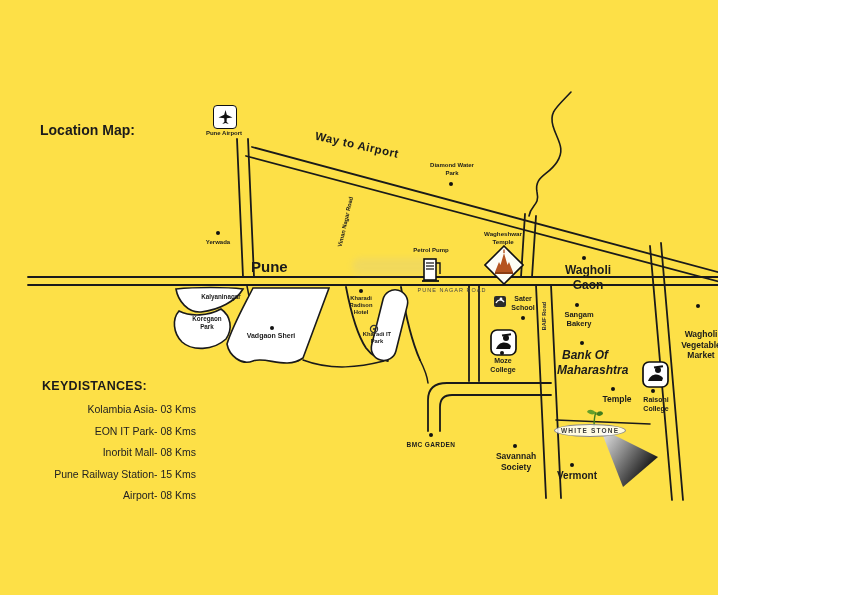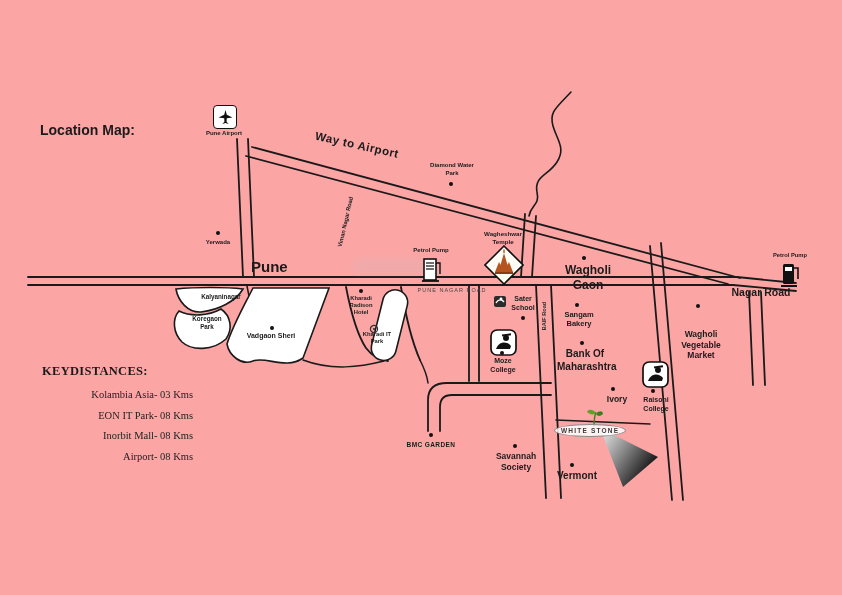--- a/index.html
+++ b/index.html
@@ -1,27 +1,27 @@
 <!DOCTYPE html>
 <html><head>
 <meta charset="utf-8">
 <style>
   html,body{margin:0;padding:0;background:#fff;}
-  #stage{position:relative;width:842px;height:595px;background:#fca5a5;overflow:hidden;
+  #stage{position:relative;width:718px;height:595px;background:#fde047;overflow:hidden;
          font-family:"Liberation Sans", sans-serif;color:#1b1b1b;}
   #roads-svg{position:absolute;left:0;top:0;z-index:1;}
   .lbl{position:absolute;z-index:3;font-weight:bold;text-align:center;
        transform:translateX(-50%);line-height:1.25;color:#1b1b1b;}
   .lbl-n{font-weight:normal;}
   .dot{position:absolute;z-index:3;width:4px;height:4px;background:#111;border-radius:50%;
        transform:translate(-50%,-50%);}
   .rot{transform-origin:center center;white-space:nowrap;}
   .icon{position:absolute;z-index:3;}
   #title{position:absolute;left:40px;top:122px;font-size:14px;font-weight:bold;z-index:3;}
-  #keydist{position:absolute;left:42px;top:364px;width:230px;z-index:3;font-family:Liberation Serif, serif;}
+  #keydist{position:absolute;left:42px;top:379px;width:230px;z-index:3;}
   #keydist .kd-title{font-size:12.5px;font-weight:bold;letter-spacing:.3px;margin-bottom:10px;}
   #keydist .kd-row{display:flex;font-size:10.5px;color:#222;margin-bottom:9.5px;}
   #keydist .kd-name{width:112px;text-align:right;}
   #keydist .kd-dist{width:70px;}
   #airport-box{position:absolute;left:213px;top:105px;width:22px;height:22px;border:1.8px solid #111;
        border-radius:4px;display:flex;align-items:center;justify-content:center;z-index:3;background:#fff;}
   #logo-oval{position:absolute;left:554px;top:424px;z-index:4;border:1px solid #8a8a8a;border-radius:50%;
        padding:2px 6px;font-size:6.5px;letter-spacing:1.2px;color:#3a3a3a;background:rgba(255,255,255,.85);
        white-space:nowrap;font-weight:bold;}
   #watermark{position:absolute;left:352px;top:258px;width:88px;height:16px;background:#bdbdbd;
@@ -205,42 +205,46 @@
   <div class="lbl" style="left:361px;top:295px;width:34px;font-size:5.8px;">Kharadi Radison Hotel</div>
   <div class="lbl" style="left:377px;top:331px;width:30px;font-size:5.8px;">Kharadi IT Park</div>
 
   <div class="lbl" style="left:431px;top:247px;width:46px;font-size:6px;">Petrol Pump</div>
   <div class="lbl" style="left:503px;top:230px;width:58px;font-size:6.2px;">Wagheshwar Temple</div>
   <div class="lbl" style="left:588px;top:263px;width:80px;font-size:12px;">Wagholi Gaon</div>
   <div class="lbl" style="left:790px;top:252px;width:46px;font-size:5.8px;">Petrol Pump</div>
 
   <div class="lbl" style="left:523px;top:295px;width:34px;font-size:7px;">Sater School</div>
   <div class="lbl" style="left:579px;top:310px;width:44px;font-size:7.5px;">Sangam Bakery</div>
-  <div class="lbl" style="left:585px;top:348px;width:56px;font-size:10px;">Bank Of Maharashtra</div>
+  <div class="lbl" style="left:585px;top:348px;width:56px;font-size:12px;font-style:italic;">Bank Of Maharashtra</div>
   <div class="lbl" style="left:701px;top:329px;width:54px;font-size:8.5px;">Wagholi Vegetable Market</div>
   <div class="lbl" style="left:503px;top:357px;width:40px;font-size:7px;">Moze College</div>
-  <div class="lbl" style="left:617px;top:394px;width:40px;font-size:8.5px;">Ivory</div>
+  <div class="lbl" style="left:617px;top:394px;width:40px;font-size:8.5px;">Temple</div>
   <div class="lbl" style="left:656px;top:396px;width:40px;font-size:7px;">Raisoni College</div>
   <div class="lbl" style="left:431px;top:441px;width:74px;font-size:6.5px;letter-spacing:.4px;">BMC GARDEN</div>
   <div class="lbl" style="left:516px;top:451px;width:58px;font-size:8.5px;">Savannah Society</div>
   <div class="lbl" style="left:577px;top:470px;width:54px;font-size:10px;">Vermont</div>
 
   <div id="keydist">
     <div class="kd-title">KEYDISTANCES:</div>
     <div class="kd-row">
       <span class="kd-name">Kolambia Asia</span>
       <span class="kd-dist">- 03 Kms</span>
     </div>
     <div class="kd-row">
       <span class="kd-name">EON IT Park</span>
       <span class="kd-dist">- 08 Kms</span>
     </div>
     <div class="kd-row">
       <span class="kd-name">Inorbit Mall</span>
       <span class="kd-dist">- 08 Kms</span>
     </div>
     <div class="kd-row">
+      <span class="kd-name">Pune Railway Station</span>
+      <span class="kd-dist">- 15 Kms</span>
+    </div>
+    <div class="kd-row">
       <span class="kd-name">Airport</span>
       <span class="kd-dist">- 08 Kms</span>
     </div>
   </div>
 
 </div>
 
 </body></html>

